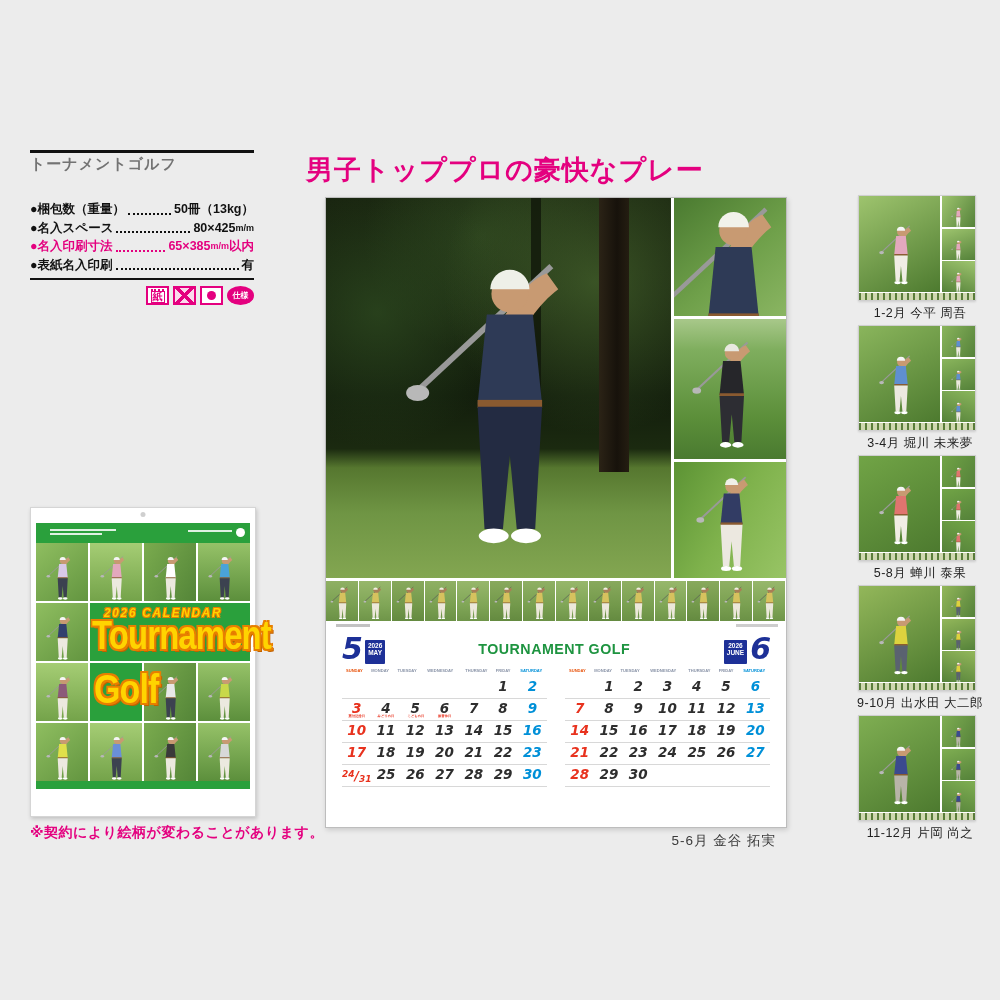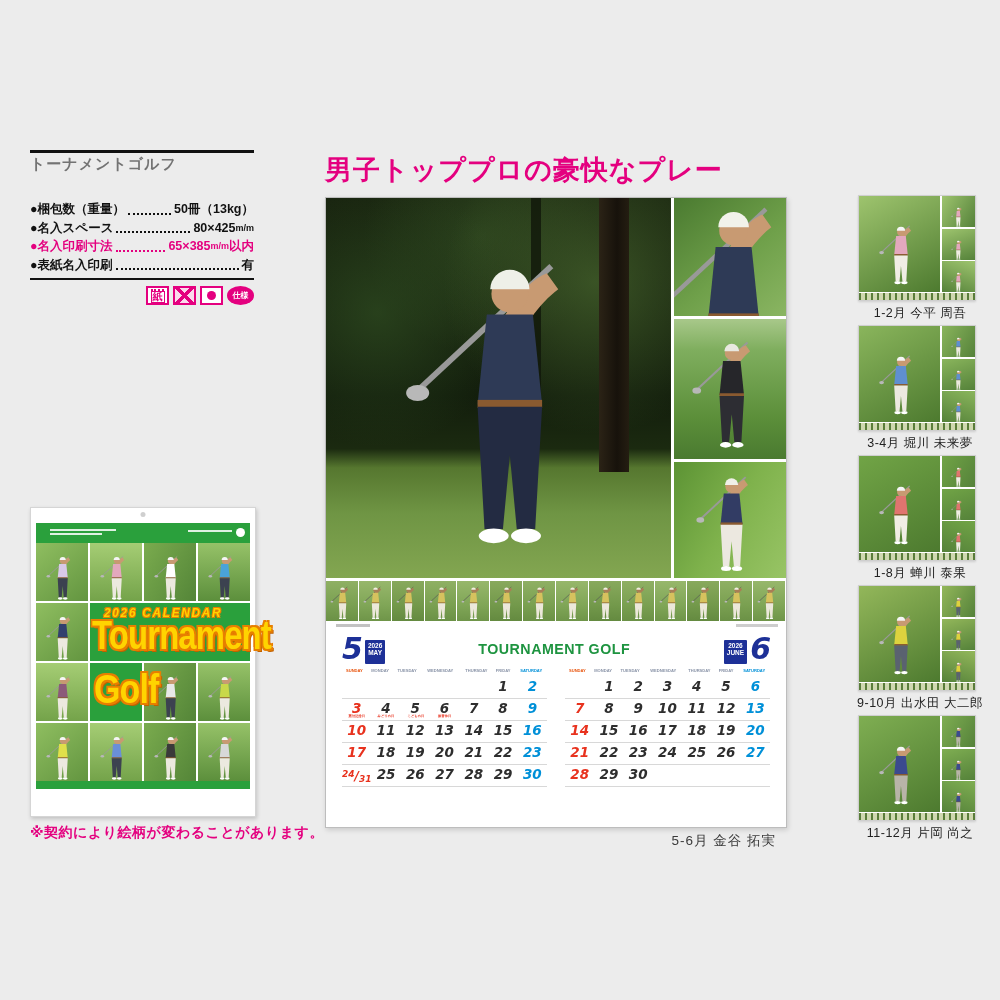--- a/index.html
+++ b/index.html
@@ -41,21 +41,21 @@
   .cov-tile { position:relative; overflow:hidden; }
   .cov-title-cell { grid-column:2/5; background:#2aa03c; position:relative; overflow:visible; z-index:3;padding-left:12px; }
   .cov-golf-cell { background:#2aa03c; position:relative; overflow:visible; z-index:3; }
   .cov-year { position:absolute; top:2px; left:14px; right:2px; font-size:13px; font-weight:800; font-style:italic; color:#ffd400; letter-spacing:2px; white-space:nowrap; text-shadow:-1px -1px 0 #e87f00,1px -1px 0 #e87f00,-1px 1px 0 #e87f00,1px 1px 0 #e87f00; transform:scaleX(.9); transform-origin:left; }
   .cov-tournament { position:absolute; top:12px; left:2px; font-size:40px; font-weight:800; color:#ffd400; white-space:nowrap; line-height:1; letter-spacing:-1px; transform:scaleX(.82); transform-origin:left; text-shadow:-2px -2px 0 #e87f00,2px -2px 0 #e87f00,-2px 2px 0 #e87f00,2px 2px 0 #e87f00,3px 3px 0 #c06000; }
   .cov-golf { position:absolute; top:6px; left:4px; font-size:40px; font-weight:800; color:#ffd400; line-height:1; letter-spacing:-1px; transform:scaleX(.85); transform-origin:left; text-shadow:-2px -2px 0 #e87f00,2px -2px 0 #e87f00,-2px 2px 0 #e87f00,2px 2px 0 #e87f00,3px 3px 0 #c06000; }
   #cover-foot { height:8px; background:#2aa03c; }
   #cover-note { left:30px; top:824px; font-size:14px; font-weight:800; color:#e4007f; letter-spacing:.5px; }
 
   
-  #headline { left:325px; top:152px; font-size:27px; font-weight:800; color:#e4007f; letter-spacing:1px; }
+  #headline { left:306px; top:152px; font-size:27px; font-weight:800; color:#e4007f; letter-spacing:1px; }
   #main-image { left:325px; top:197px; width:462px; height:631px; background:#fff; border:1px solid #bdbdbd; box-shadow:1px 2px 5px rgba(0,0,0,.15); overflow:hidden; }
   #photos { display:flex; gap:3px; height:380px; background:#fff; }
   #photo-left { width:345px; position:relative; overflow:hidden;
      background:radial-gradient(circle at 78% 22%, rgba(70,100,45,.75), transparent 38%),
                 radial-gradient(circle at 15% 30%, rgba(48,78,34,.7), transparent 34%),
                 radial-gradient(circle at 45% 10%, rgba(55,85,38,.6), transparent 30%),
                 linear-gradient(#18230f 0%, #121d0c 52%, #1b2a10 66%, #56772f 71%, #6f9544 83%, #83a651 100%); }
   #photo-left .trunk { position:absolute; right:42px; top:0; width:30px; height:72%; background:linear-gradient(90deg,#2b2316,#17120b 60%,#241d11); }
   #photo-left .trunk2 { position:absolute; right:130px; top:0; width:10px; height:60%; background:#10160a; opacity:.8; }
   #photo-col { flex:1; display:flex; flex-direction:column; gap:3px; }
@@ -1018,21 +1018,21 @@
                   <path d="M38,65 L66,65 L63,118 L55,118 L52,86 L49,118 L41,118 Z" fill="#f0ede4"></path>
                   <ellipse cx="45" cy="121" rx="6.5" ry="3.2" fill="#fff"></ellipse>
                   <ellipse cx="59" cy="121" rx="6.5" ry="3.2" fill="#fff"></ellipse>
                 </svg>
               </div>
             </div>
           </div>
         </div>
         <div class="t-strip"></div>
       </div>
-      <div class="thumb-caption">1-8月 蝉川 泰果</div>
+      <div class="thumb-caption">5-8月 蝉川 泰果</div>
     </div>
     <div class="thumb-block" style="top: 390px;">
       <div class="thumb">
         <div class="thumb-top">
           <div class="t-left" style="background: linear-gradient(150deg, rgb(147, 183, 90) 0%, rgb(77, 122, 47) 100%);">
             <div class="golfer-wrap" style="left:50%;bottom:6px;transform:translateX(-50%)">
               <svg viewBox="0 0 100 128" style="height:62px;display:block" preserveAspectRatio="xMidYMax meet">
                 <line x1="70" y1="4" x2="12" y2="58" stroke="#999" stroke-width="2.5"></line>
                 <ellipse cx="12" cy="59" rx="5" ry="3.5" fill="#b8b8b8"></ellipse>
                 <path d="M46,34 C50,22 60,10 68,7 L73,14 C65,20 57,31 55,39 Z" fill="#c89a72"></path>

